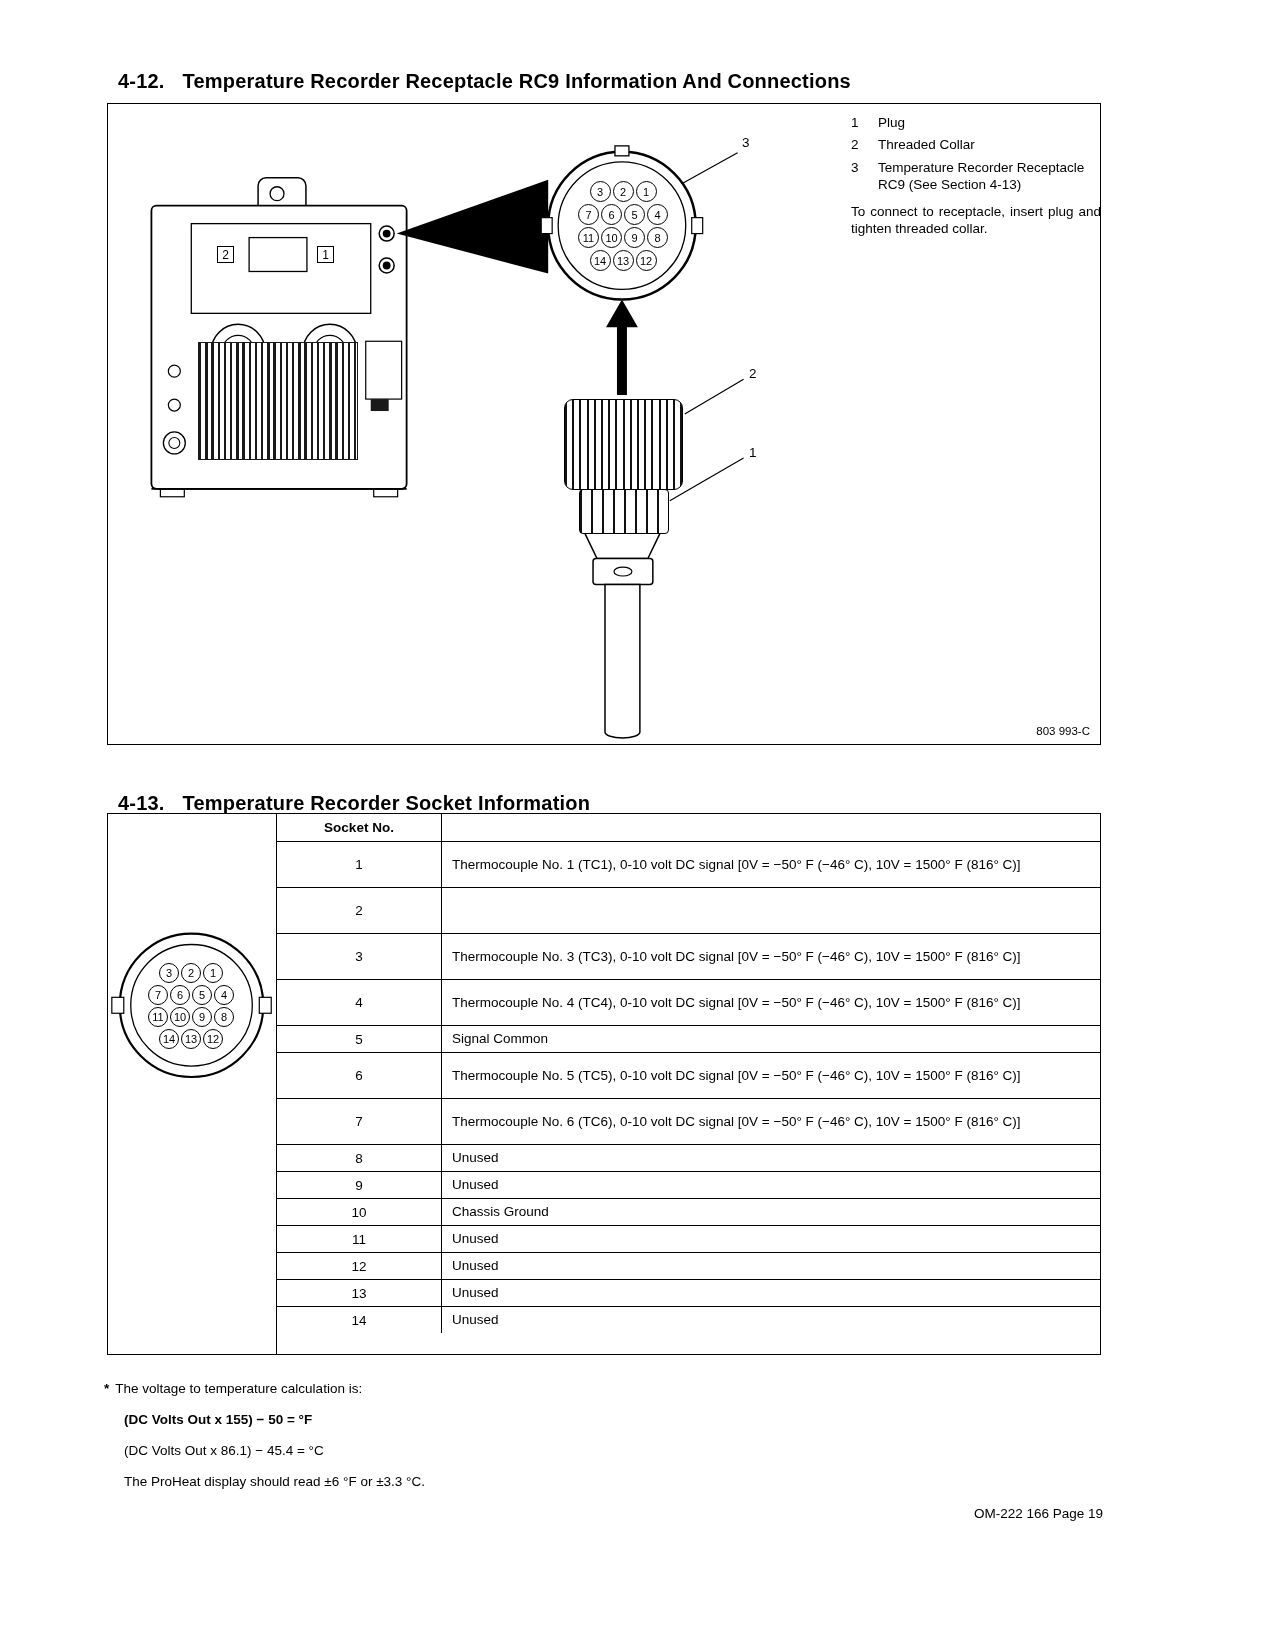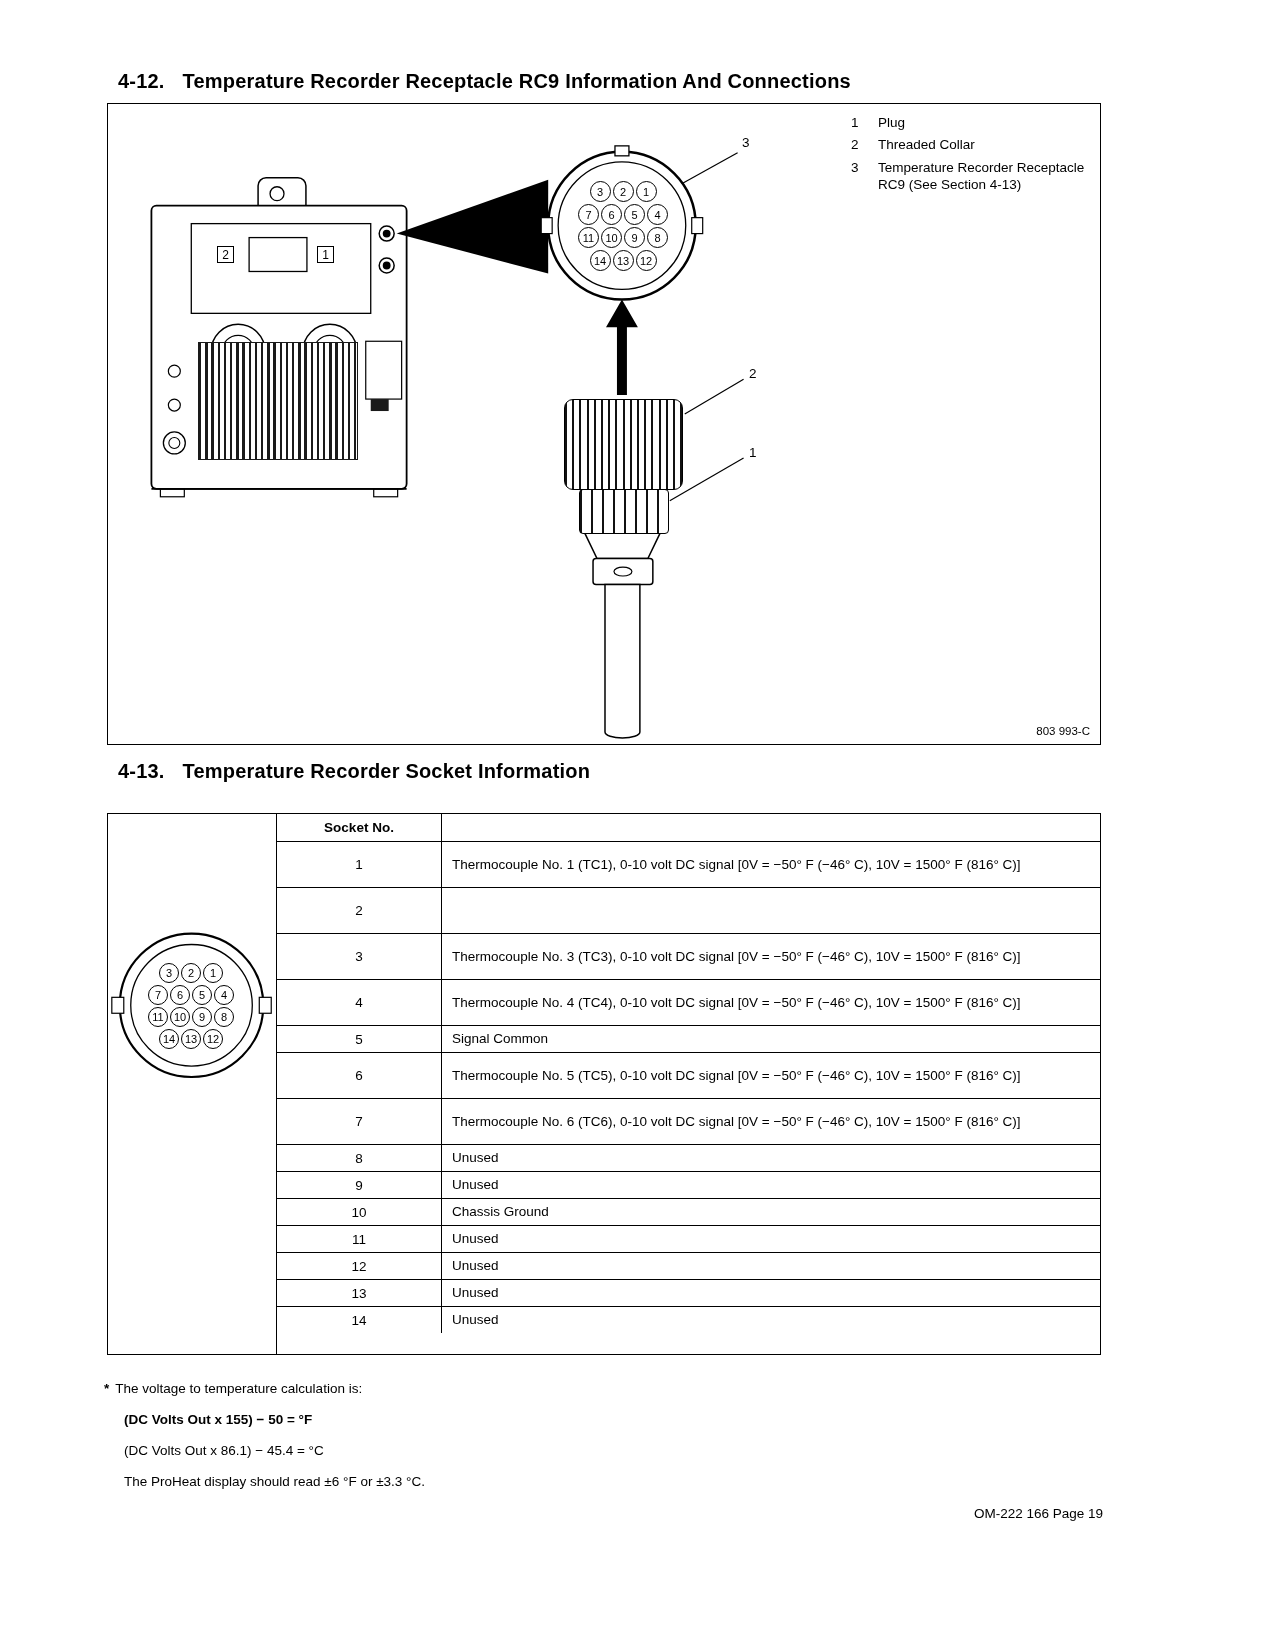--- a/index.html
+++ b/index.html
@@ -2,21 +2,21 @@
 <html><head>
 <meta charset="utf-8">
 <style>
   * { box-sizing: border-box; margin: 0; padding: 0; }
   html,body { background:#fff; }
   body { font-family: "Liberation Sans", sans-serif; color:#000; }
   .page { position:relative; width:1275px; height:1650px; background:#fff; overflow:hidden; }
 
   .sec-heading { position:absolute; display:flex; gap:18px; font-size:20px; font-weight:bold; letter-spacing:0.2px; }
   .h412 { left:118px; top:70px; }
-  .h413 { left:118px; top:760px; }
+  .h413 { left:118px; top:792px; }
 
   
   .figure-box { position:absolute; left:107px; top:103px; width:994px; height:642px; border:1px solid #000; }
   .fig-svg { position:absolute; left:0; top:0; width:100%; height:100%; }
 
   .vents { position:absolute; left:90px; top:238px; width:160px; height:118px;
            background: repeating-linear-gradient(90deg, #1a1a1a 0 2.4px, #fff 2.4px 6.2px);
            border:1px solid #1a1a1a; }
 
   .panel-chip { position:absolute; width:17px; height:17px; border:1.3px solid #000; background:#fff;
@@ -170,20 +170,21 @@
           </div>
           <div class="legend-item">
             <span class="legend-num">2</span>
             <span class="legend-label">Threaded Collar</span>
           </div>
           <div class="legend-item">
             <span class="legend-num">3</span>
             <span class="legend-label">Temperature Recorder Receptacle RC9 (See Section 4-13)</span>
           </div>
         </div>
+      <div class="legend-note">To connect to receptacle, insert plug and tighten threaded collar.</div>
     </div>
 
     <div class="fig-code">803 993-C</div>
   </div>
 
   <div class="sec-heading h413">
     <span>4-13.</span>
     <span>Temperature Recorder Socket Information</span>
   </div>
 

